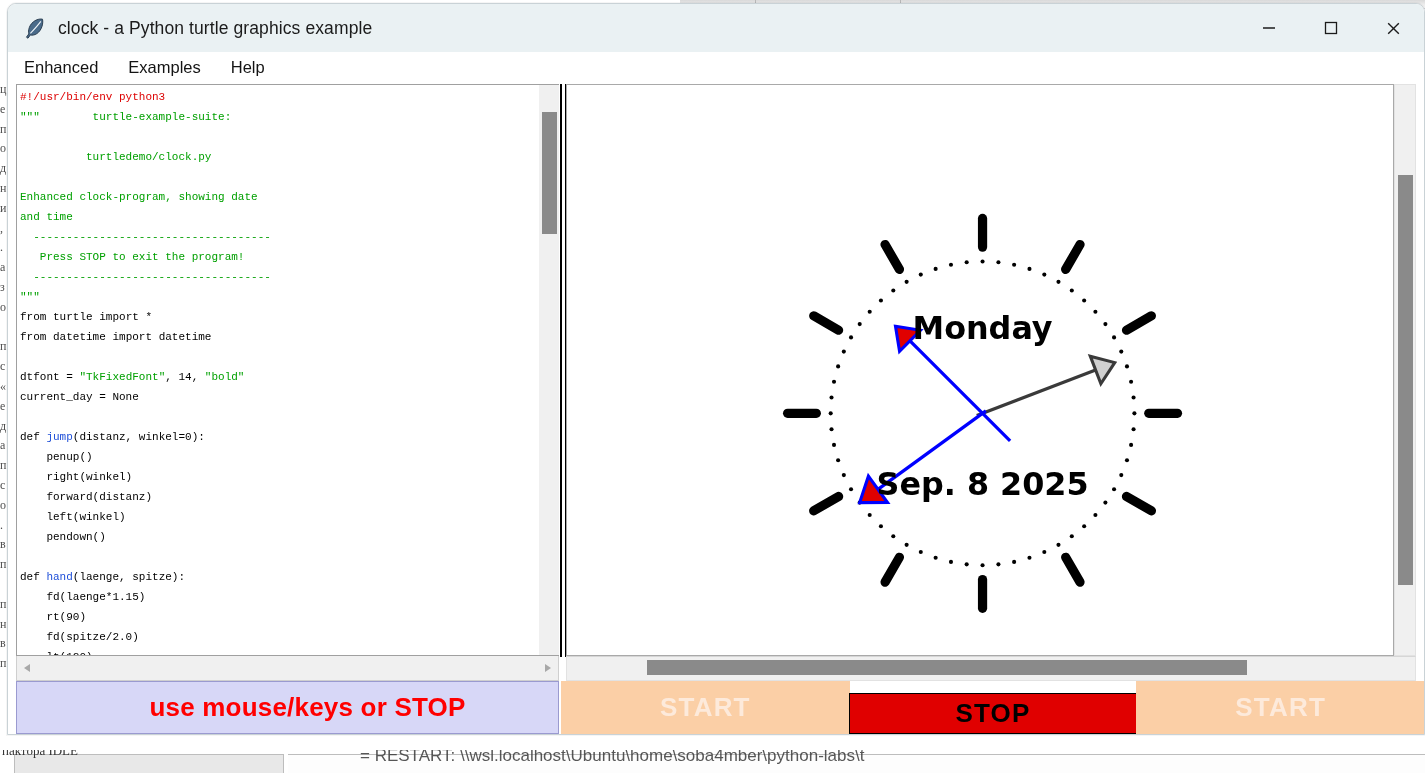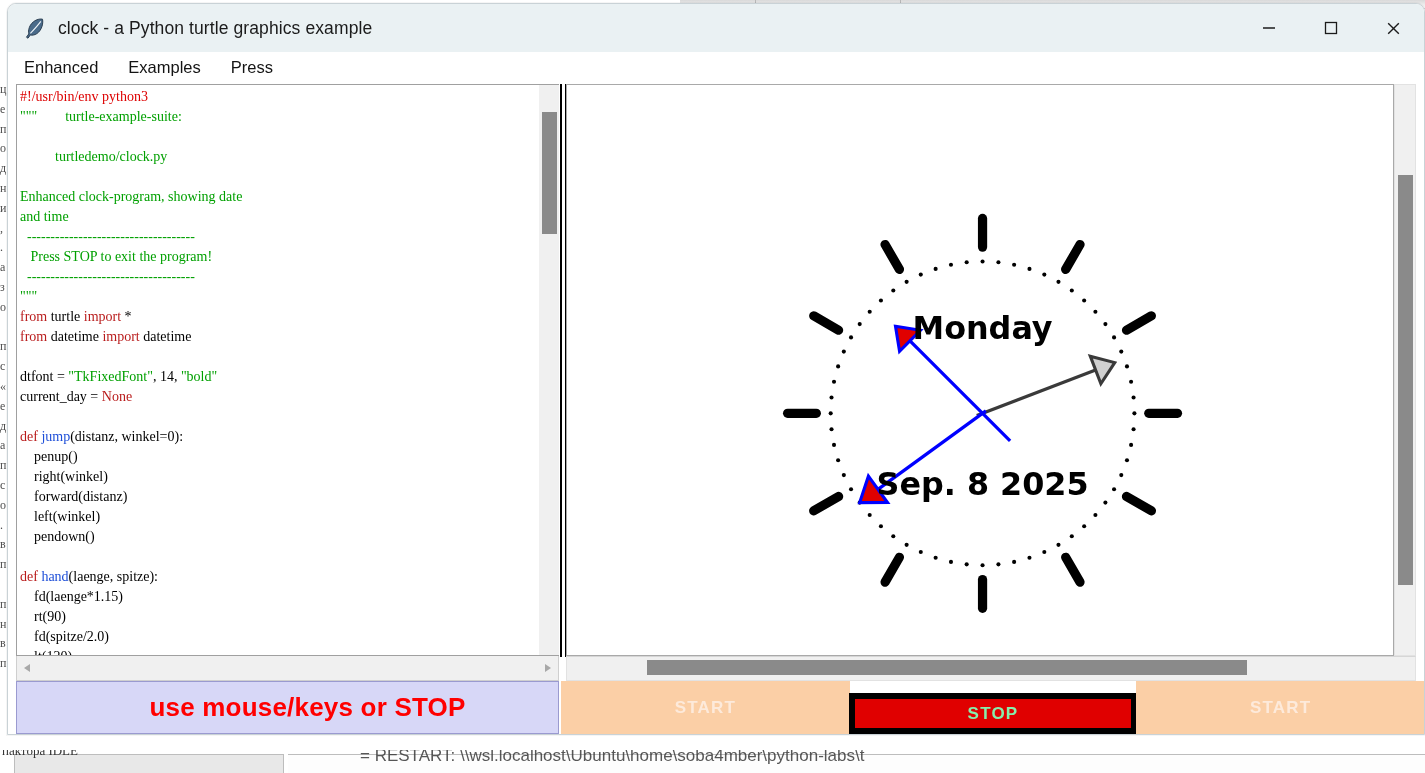--- a/index.html
+++ b/index.html
@@ -115,26 +115,26 @@
   }
   #editor-frame {
     position: relative; flex: 1 1 auto; display: flex; min-height: 0;
     border: 1px solid #a0a0a0; border-right: none;
     background: #ffffff;
     margin: 0 0 0 8px;
   }
   #code-text {
     flex: 1 1 auto; overflow: hidden; position: relative;
     padding: 2px 0 0 3px;
-    font-family: Liberation Serif, serif;
-    font-size: 14px; line-height: 20px;
+    font-family: Liberation Mono, monospace;
+    font-size: 11px; line-height: 20px;
     white-space: pre; color: #000000;
     background: #ffffff;
   }
-  .tok-kw   { color: #b91c1c; }
+  .tok-kw   { color: #000000; }
   .tok-str  { color: #00a000; }
   .tok-def  { color: #1d4ed8; }
   .tok-cmt  { color: #dd0000; }
 
   #editor-vscroll {
     width: 21px; flex: 0 0 21px; background: #f0f0f0;
     border-left: 1px solid #ffffff; position: relative;
   }
   #editor-vthumb {
     position: absolute; left: 3px; width: 15px;
@@ -199,27 +199,27 @@
     background: #d7d7f7; border: 1px solid #9a9ad0;
     display: flex; align-items: center; justify-content: center;
     color: #ff0000; font-size: 26px; font-weight: 700;
     font-family: "Liberation Sans", sans-serif;
     letter-spacing: .2px;
     padding-left: 40px;
   }
   #btn-row { flex: 1 1 auto; display: flex; align-items: stretch; margin-left: 2px; }
   .cmd-btn {
     flex: 1 1 0; display: flex; align-items: center; justify-content: center;
-    font-size: 17px; font-weight: 700; letter-spacing: 1.2px;
+    font-size: 26px; font-weight: 700; letter-spacing: 1.2px;
     font-family: "Liberation Sans", sans-serif;
-    cursor: default; border: 6px solid #0f172a;
+    cursor: default; border: 1px solid #0f172a;
     margin-right: -1px;
   }
   .cmd-btn.disabled { background: #fbcfa6; color: #fdeadb; border-color: #fbcfa6; }
-  .cmd-btn.active   { background: #e00000; color: #86efac; border-color: #000000; margin-top: 12px; }
+  .cmd-btn.active   { background: #e00000; color: #000000; border-color: #000000; margin-top: 12px; }
 </style>
 </head>
 <body>
 
 <div id="bg-desktop">
   <div class="bg-strip-top">
     <span class="seg" style="left:75px"></span>
     <span class="seg" style="left:220px"></span>
 
   </div>
@@ -288,21 +288,21 @@
           <line x1="3" y1="3" x2="13" y2="13" stroke="#1b1b1b" stroke-width="1.3"></line>
           <line x1="13" y1="3" x2="3" y2="13" stroke="#1b1b1b" stroke-width="1.3"></line>
         </svg>
       </div>
     </div>
   </div>
 
   <div id="menubar">
     <div class="menu-item">Enhanced</div>
     <div class="menu-item">Examples</div>
-    <div class="menu-item">Press</div>
+    <div class="menu-item">Help</div>
   </div>
 
   <div id="window-body">
 
     <div id="editor-pane">
       <div id="editor-frame">
         <div id="code-text"><div><span class="tok-cmt">#!/usr/bin/env python3</span></div><div><span class="tok-str">"""        turtle-example-suite:</span></div><div>&nbsp;</div><div><span class="tok-str">          turtledemo/clock.py</span></div><div>&nbsp;</div><div><span class="tok-str">Enhanced clock-program, showing date</span></div><div><span class="tok-str">and time</span></div><div><span class="tok-str">  ------------------------------------</span></div><div><span class="tok-str">   Press STOP to exit the program!</span></div><div><span class="tok-str">  ------------------------------------</span></div><div><span class="tok-str">"""</span></div><div><span class="tok-kw">from </span><span>turtle </span><span class="tok-kw">import </span><span>*</span></div><div><span class="tok-kw">from </span><span>datetime </span><span class="tok-kw">import </span><span>datetime</span></div><div>&nbsp;</div><div><span>dtfont = </span><span class="tok-str">"TkFixedFont"</span><span>, 14, </span><span class="tok-str">"bold"</span></div><div><span>current_day = </span><span class="tok-kw">None</span></div><div>&nbsp;</div><div><span class="tok-kw">def </span><span class="tok-def">jump</span><span>(distanz, winkel=0):</span></div><div><span>    penup()</span></div><div><span>    right(winkel)</span></div><div><span>    forward(distanz)</span></div><div><span>    left(winkel)</span></div><div><span>    pendown()</span></div><div>&nbsp;</div><div><span class="tok-kw">def </span><span class="tok-def">hand</span><span>(laenge, spitze):</span></div><div><span>    fd(laenge*1.15)</span></div><div><span>    rt(90)</span></div><div><span>    fd(spitze/2.0)</span></div><div><span>    lt(120)</span></div><div><span>    fd(spitze)</span></div></div>
         <div id="editor-vscroll">
           <div id="editor-vthumb"></div>
         </div>

